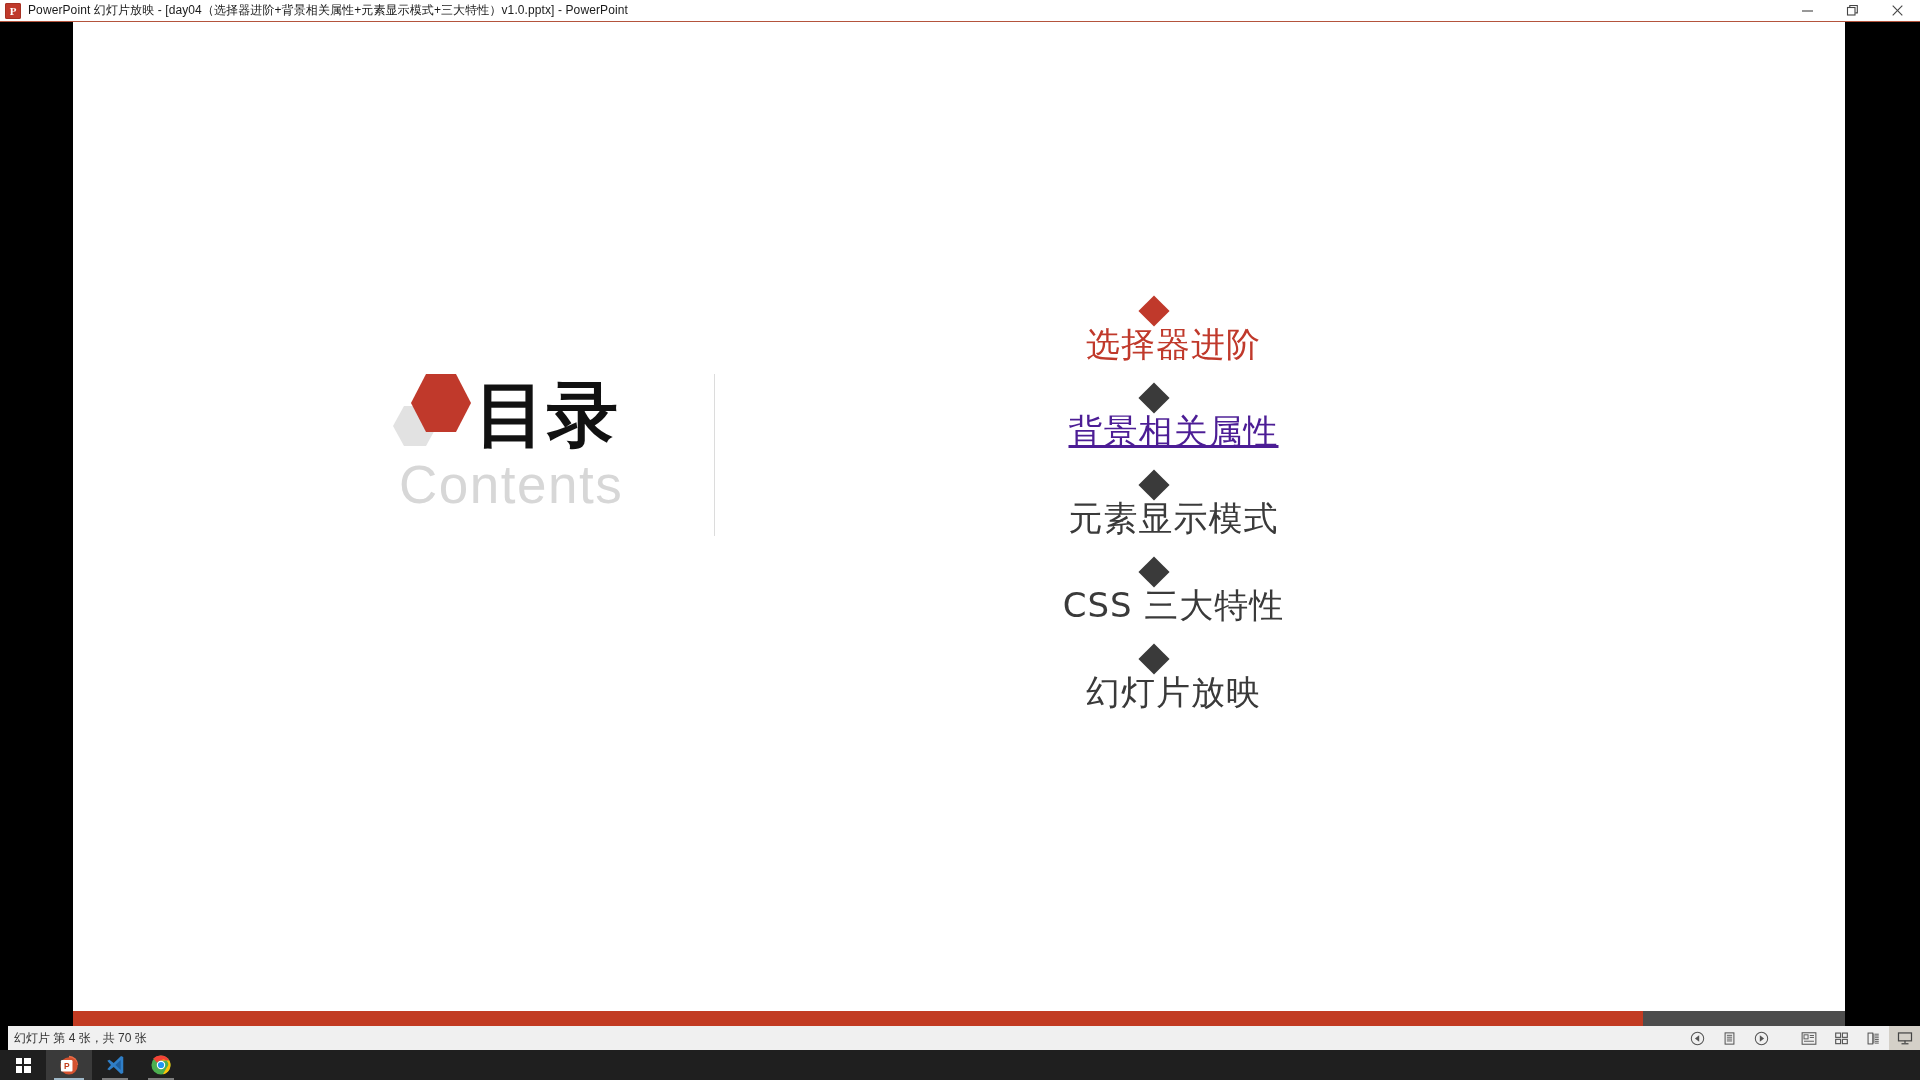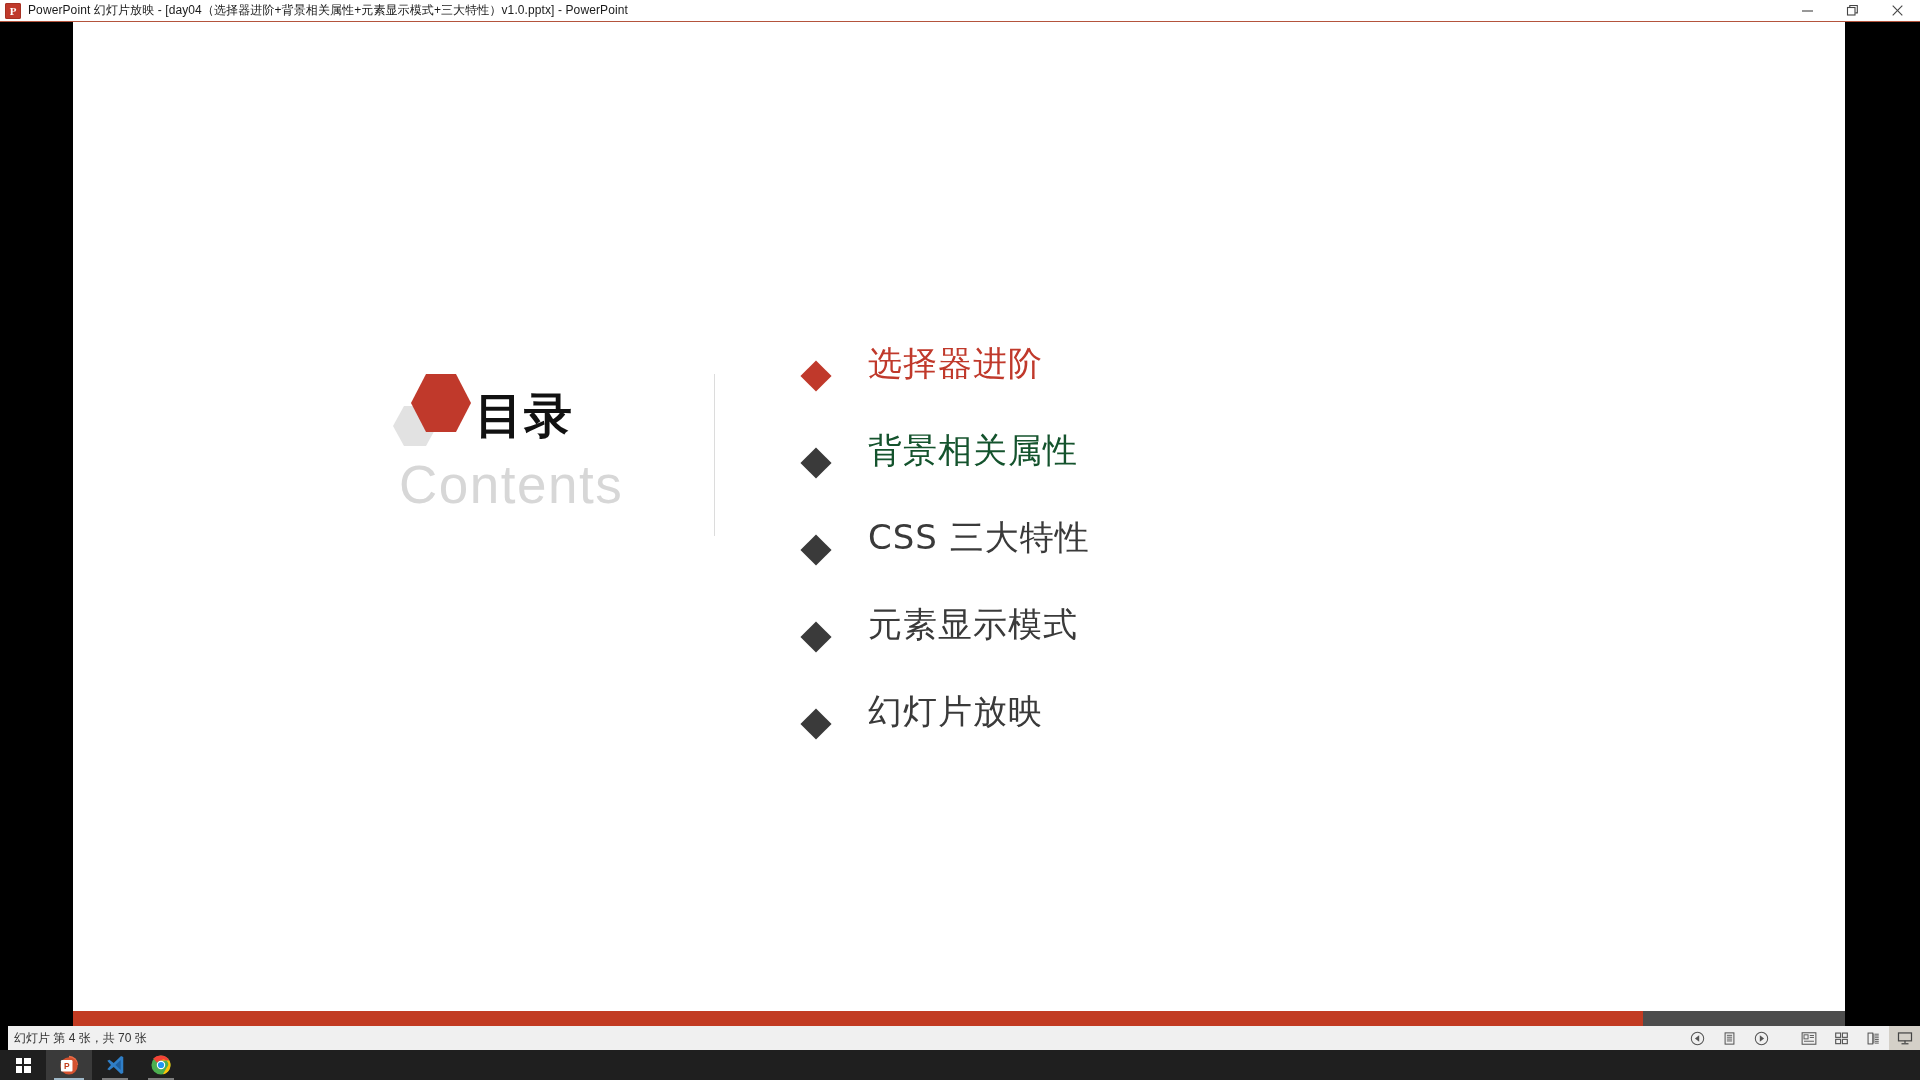--- a/index.html
+++ b/index.html
@@ -113,21 +113,21 @@
   }
   .hex {
     position: absolute;
     display: block;
   }
   .hex-gray { left: 0px;  top: 34px; }
   .hex-red  { left: 18px; top: 2px; }
 
   .toc-title-cn {
     font-family: "DejaVu Sans", "Liberation Sans", sans-serif;
-    font-size: 48px;
+    font-size: 71px;
     font-weight: bold;
     color: #111111;
     line-height: 66px;
     letter-spacing: 1px;
     margin-left: 4px;
     white-space: nowrap;
   }
   .toc-title-en {
     font-family: "Liberation Sans", sans-serif;
     font-size: 53px;
@@ -151,22 +151,23 @@
 
   
   .toc-list {
     position: absolute;
     left: 730px;
     top: 278px;
     width: 700px;
   }
   .toc-item {
     display: flex;
-    align-items: flex-end;
+    align-items: center;
     height: 87px;
+    flex-direction: column;
   }
   .bullet {
     width: 22px;
     height: 22px;
     transform: rotate(45deg);
     background: #3a3a3a;
     flex: 0 0 auto;
     margin-left: 2px;
   }
   .toc-item.active .bullet { background: #c0392b; }
@@ -328,29 +329,29 @@
 
         <div class="divider"></div>
 
         <div class="toc-list">
           <div class="toc-item active">
             <div class="bullet" style="background: rgb(192, 57, 43);"></div>
             <div class="toc-label" style="color: rgb(192, 57, 43);">选择器进阶</div>
           </div>
           <div class="toc-item">
             <div class="bullet" style="background: rgb(58, 58, 58);"></div>
-            <div class="toc-label" style="color: #14532d;">背景相关属性</div>
+            <div class="toc-label" style="color: #4c1d95; text-decoration: underline;">背景相关属性</div>
+          </div>
+          <div class="toc-item">
+            <div class="bullet" style="background: rgb(58, 58, 58);"></div>
+            <div class="toc-label" style="color: rgb(58, 58, 58);">元素显示模式</div>
           </div>
           <div class="toc-item">
             <div class="bullet" style="background: rgb(58, 58, 58);"></div>
             <div class="toc-label" style="color: rgb(58, 58, 58);">CSS 三大特性</div>
-          </div>
-          <div class="toc-item">
-            <div class="bullet" style="background: rgb(58, 58, 58);"></div>
-            <div class="toc-label" style="color: rgb(58, 58, 58);">元素显示模式</div>
           </div>
           <div class="toc-item">
             <div class="bullet" style="background: rgb(58, 58, 58);"></div>
             <div class="toc-label" style="color: rgb(58, 58, 58);">幻灯片放映</div>
           </div>
         </div>
 
       </div>
     </div>
   </div>

